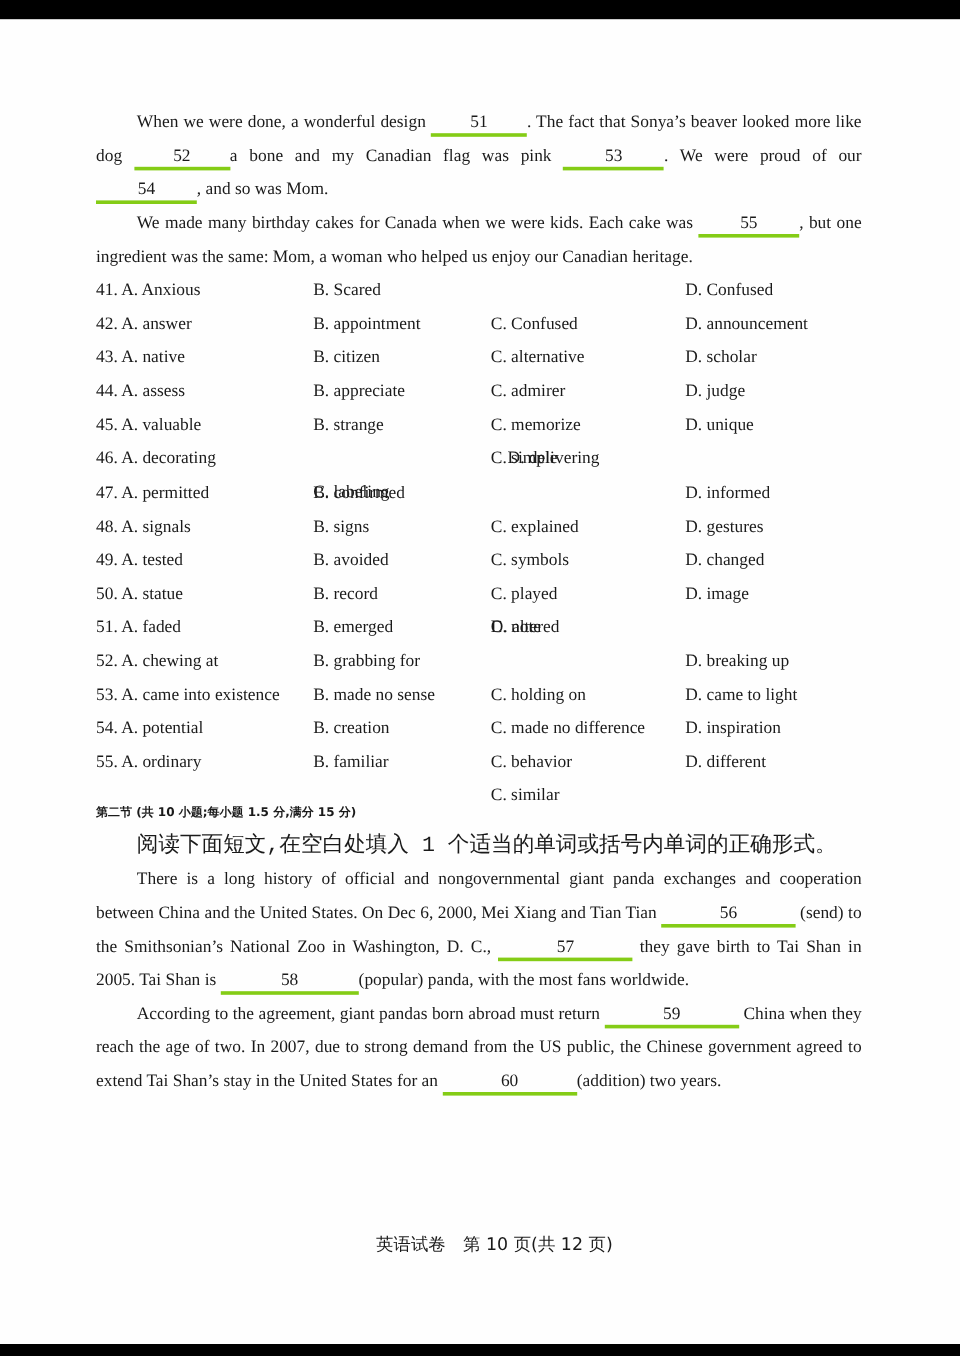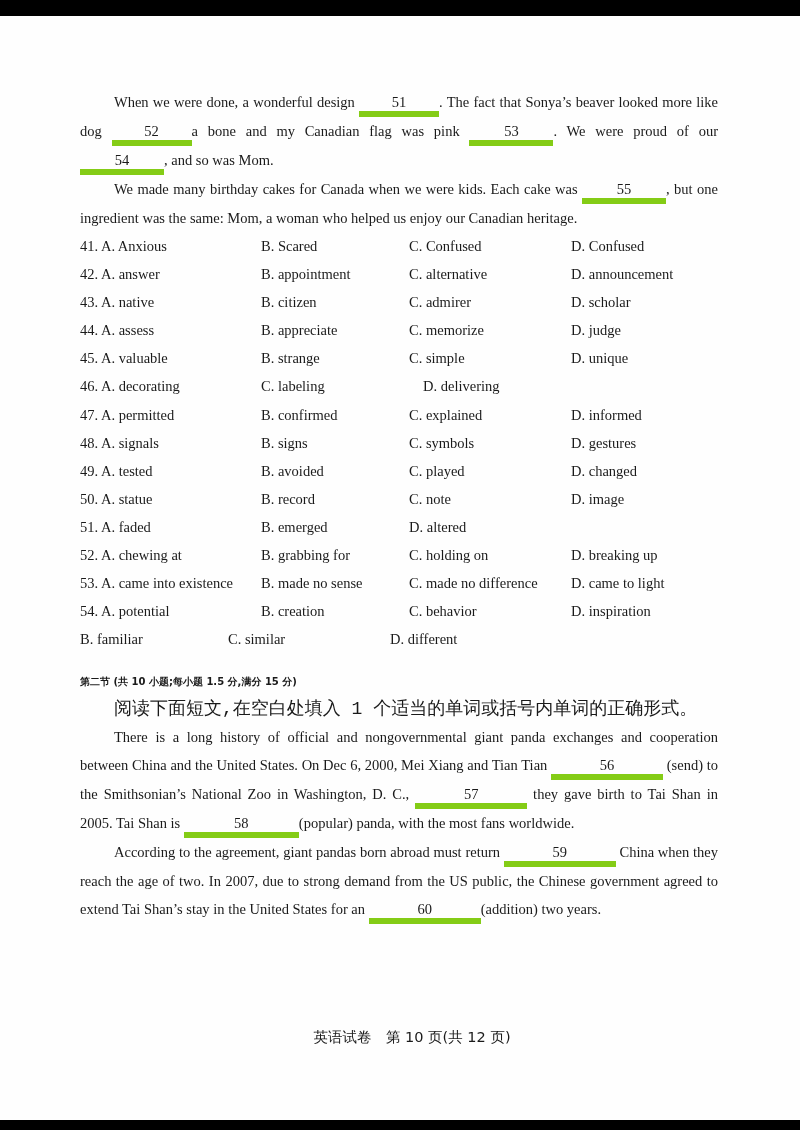--- a/index.html
+++ b/index.html
@@ -10,30 +10,30 @@
   }
   .bar-top { position: absolute; left: 0; top: 0; width: 800px; height: 16px; background: #000; }
   .bar-bottom { position: absolute; left: 0; top: 1120px; width: 800px; height: 10px; background: #000; }
 
   .page { position: absolute; left: 80px; top: 88px; width: 638px; font-size: 14.5px; }
 
   .para { line-height: 28px; text-align: justify; margin: 0; }
   .indent { text-indent: 34px; }
 
   .blank {
-    display: inline-block; border-bottom: 6px solid #84cc16; text-align: center;
+    display: inline-block; border-bottom: 3px solid #84cc16; text-align: center;
     line-height: 18px; text-indent: 0; vertical-align: baseline;
   }
   .w80 { width: 80px; } .w84 { width: 84px; }
   .w112 { width: 112px; } .w115 { width: 115px; }
 
   .options { margin-top: 0px; }
   .opt-row { display: flex; height: 28.1px; line-height: 28px; white-space: nowrap; }
   .opt-row span { display: inline-block; }
-  .c0 { width: 181px; } .c1 { width: 148px; } .c2 { width: 162px; } .c3 { width: 147px; }
+  .c0 { width: 181px; } .c1 { width: 148px; } .c2 { width: 162px; margin-top: 28px; } .c3 { width: 147px; }
 
   .section-title { margin-top: 16px; line-height: 26px; font-weight: bold; font-family: "DejaVu Sans", sans-serif; font-size: 10px; }
   .instr { line-height: 28px; text-indent: 34px; font-family: Liberation Mono, monospace; font-size: 18px; }
 
   .footer {
     position: absolute; left: 0; width: 800px; top: 1028px; text-align: center;
     font-size: 14.5px; font-family: "DejaVu Sans", sans-serif; padding-left: 12px;
   }
 </style>
 </head>
@@ -124,20 +124,21 @@
         <span class="c2">C. made no difference</span>
         <span class="c3">D. came to light</span>
       </div>
       <div class="opt-row">
         <span class="c0">54. A. potential</span>
         <span class="c1">B. creation</span>
         <span class="c2">C. behavior</span>
         <span class="c3">D. inspiration</span>
       </div>
       <div class="opt-row">
+        <span class="c0">55. A. ordinary</span>
         <span class="c1">B. familiar</span>
         <span class="c2">C. similar</span>
         <span class="c3">D. different</span>
       </div>
     </div>
 
   <div class="section-title">第二节 (共 10 小题;每小题 1.5 分,满分 15 分)</div>
   <div class="instr">阅读下面短文,在空白处填入 1 个适当的单词或括号内单词的正确形式。</div>
 
   <p class="para indent"><span>There is a long history of official and nongovernmental giant panda exchanges and cooperation between China and the United States. On Dec 6, 2000, Mei Xiang and Tian Tian </span><span class="blank w112">56</span><span> (send) to the Smithsonian’s National Zoo in Washington, D. C., </span><span class="blank w112">57</span><span> they gave birth to Tai Shan in 2005. Tai Shan is </span><span class="blank w115">58</span><span>(popular) panda, with the most fans worldwide.</span></p>

